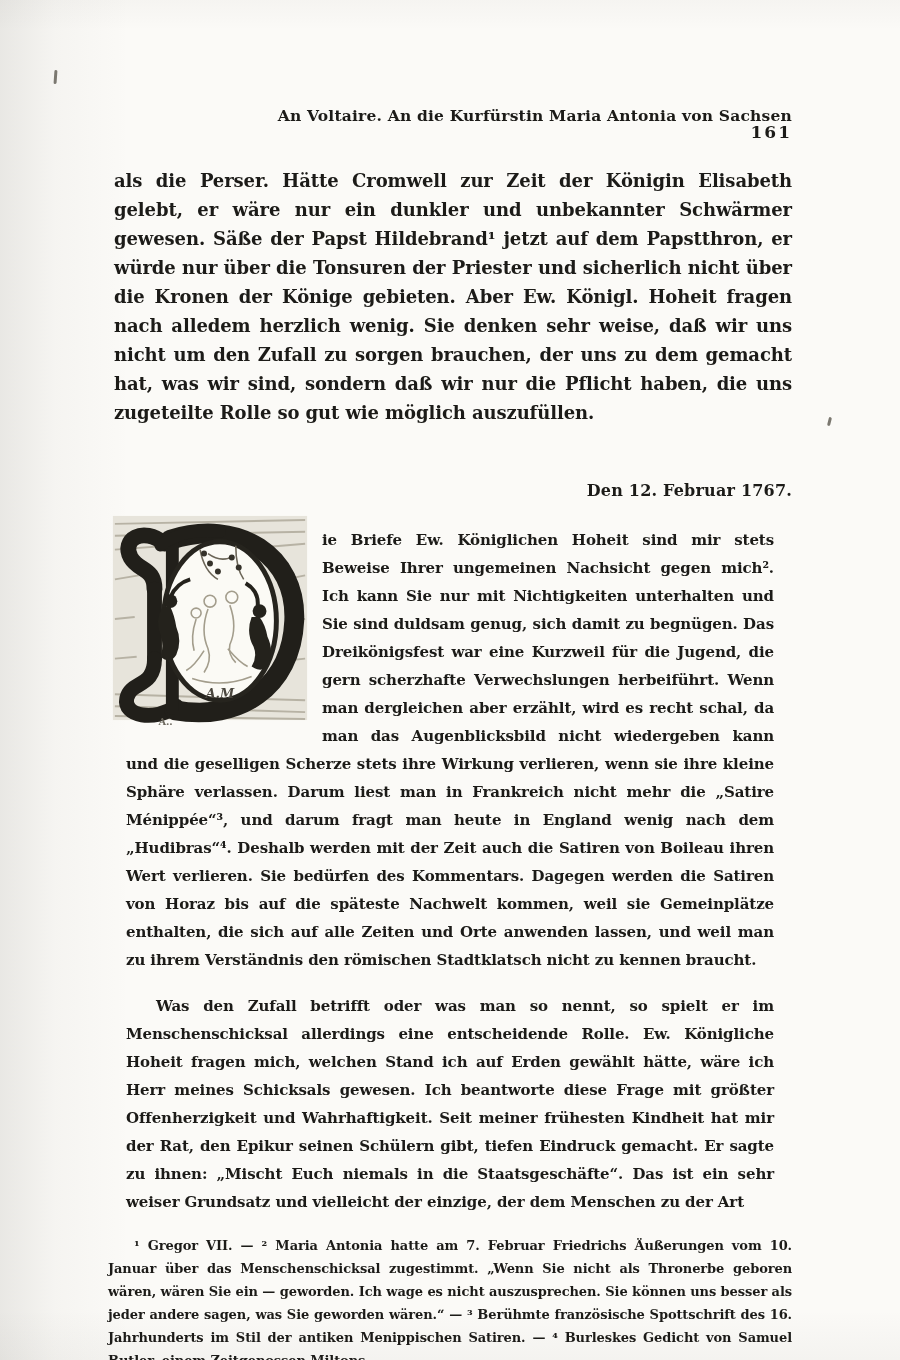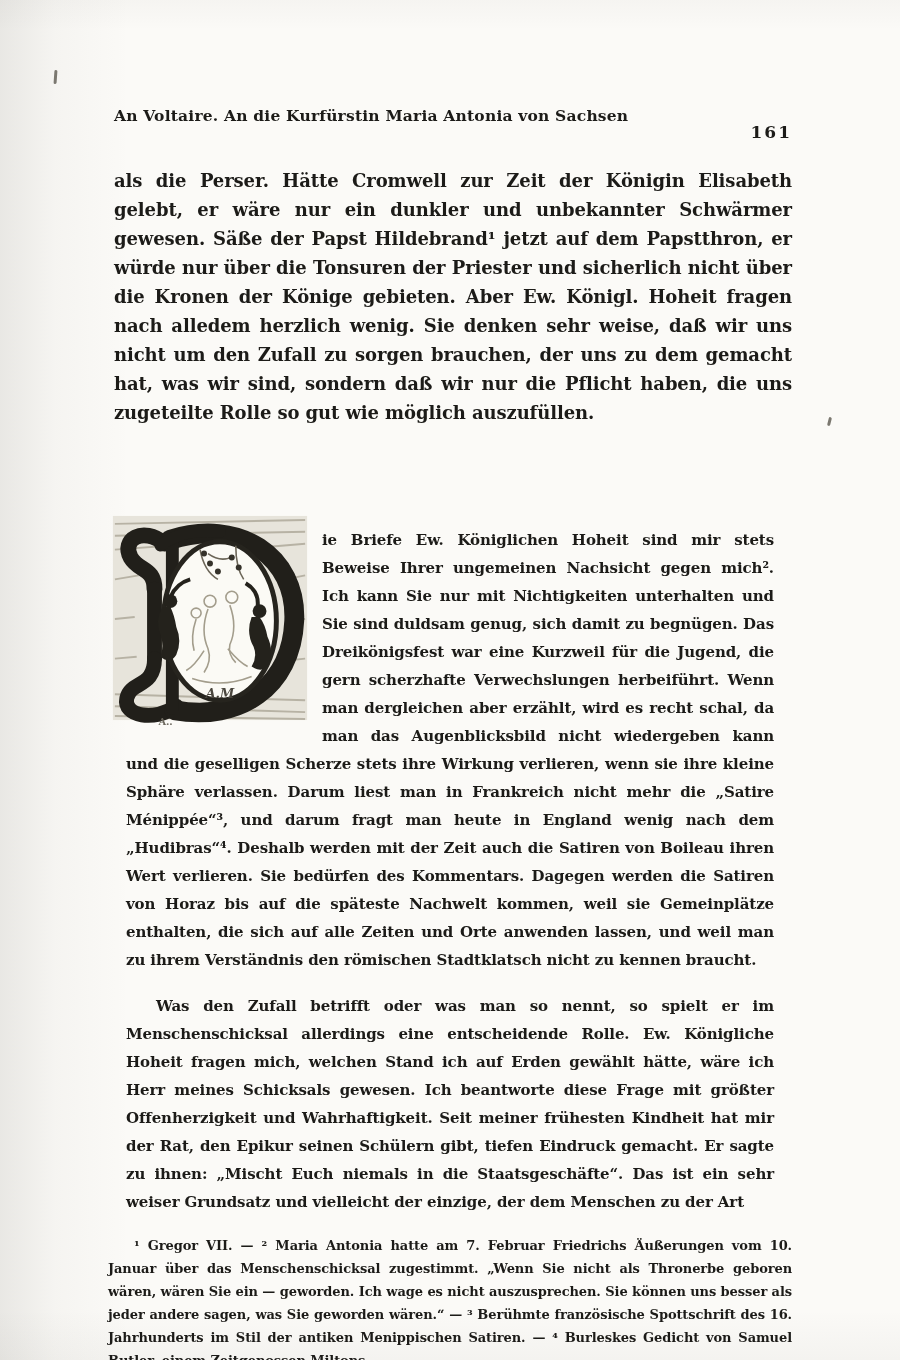--- a/index.html
+++ b/index.html
@@ -18,21 +18,21 @@
       linear-gradient(90deg, rgba(70,68,60,0.10), rgba(70,68,60,0.03) 55px, rgba(70,68,60,0) 130px),
       linear-gradient(0deg, rgba(70,68,60,0.04), rgba(70,68,60,0) 50px),
       linear-gradient(180deg, rgba(70,68,60,0.03), rgba(70,68,60,0) 30px);
   }
   .speck{position:absolute;background:#7b7870;border-radius:2px;}
   .speck-1{left:54px;top:70px;width:3px;height:14px;transform:rotate(4deg);}
   .speck-2{left:828px;top:417px;width:3px;height:9px;transform:rotate(14deg);}
 
   .running-header{
     position:absolute;top:106px;left:114px;width:678px;height:24px;
-    font-size:15.5px;font-weight:bold;text-align:left;
+    font-size:15.5px;font-weight:bold;text-align:right;
     letter-spacing:0.2px;white-space:nowrap;
   }
   .running-header .rh-num{
     position:absolute;right:0;top:16px;font-size:17px;letter-spacing:2px;font-weight:bold;
   }
 
   .para-continuation{
     position:absolute;top:166px;left:114px;width:678px;
     font-size:18px;line-height:29px;font-weight:bold;
     text-align:justify;letter-spacing:-0.1px;
@@ -82,20 +82,21 @@
   <div class="speck speck-2"></div>
 
   <div class="running-header">
     <span class="rh-text">An Voltaire. An die Kurfürstin Maria Antonia von Sachsen</span>
     <span class="rh-num">161</span>
   </div>
 
   <div class="para-continuation">als die Perser. Hätte Cromwell zur Zeit der Königin Elisabeth gelebt, er wäre nur ein dunkler und unbekannter Schwärmer gewesen. Säße der Papst Hildebrand¹ jetzt auf dem Papstthron, er würde nur über die Tonsuren der Priester und sicherlich nicht über die Kronen der Könige gebieten. Aber Ew. Königl. Hoheit fragen nach alledem herzlich wenig. Sie denken sehr weise, daß wir uns nicht um den Zufall zu sorgen brauchen, der uns zu dem gemacht hat, was wir sind, sondern daß wir nur die Pflicht haben, die uns zugeteilte Rolle so gut wie möglich auszufüllen.</div>
 
 
+  <div class="dateline">Den 12. Februar 1767.</div>
 
   <div class="letter-flow">
 
     <div class="initial-box">
       <svg viewBox="0 0 204 218" width="204" height="216">
 
         <rect x="4" y="6" width="196" height="206" fill="#e7e4db"></rect>
         <g stroke="#b7b2a4" stroke-width="2">
           <line x1="6" y1="14" x2="198" y2="10"></line>
           <line x1="6" y1="26" x2="198" y2="22"></line>

